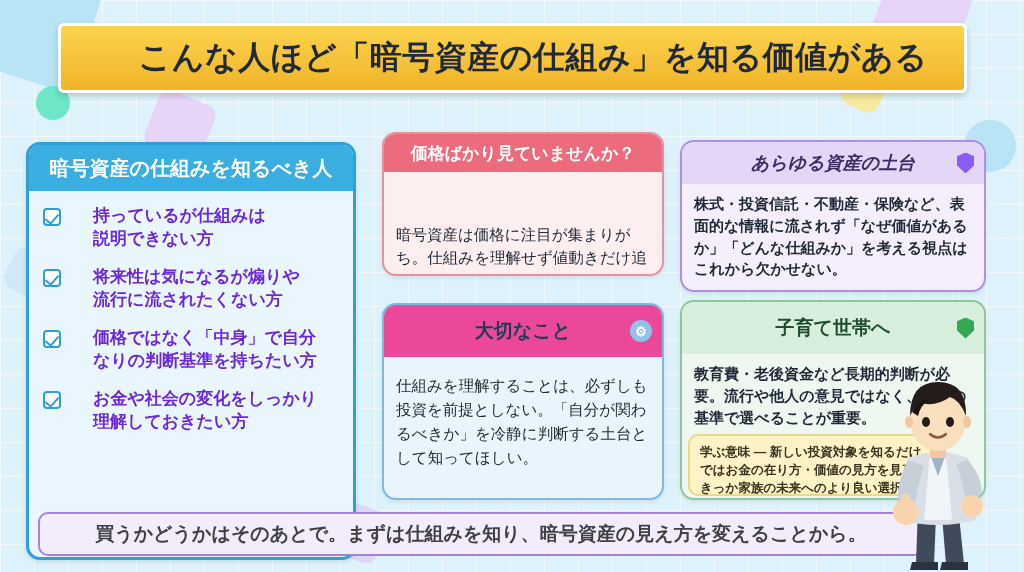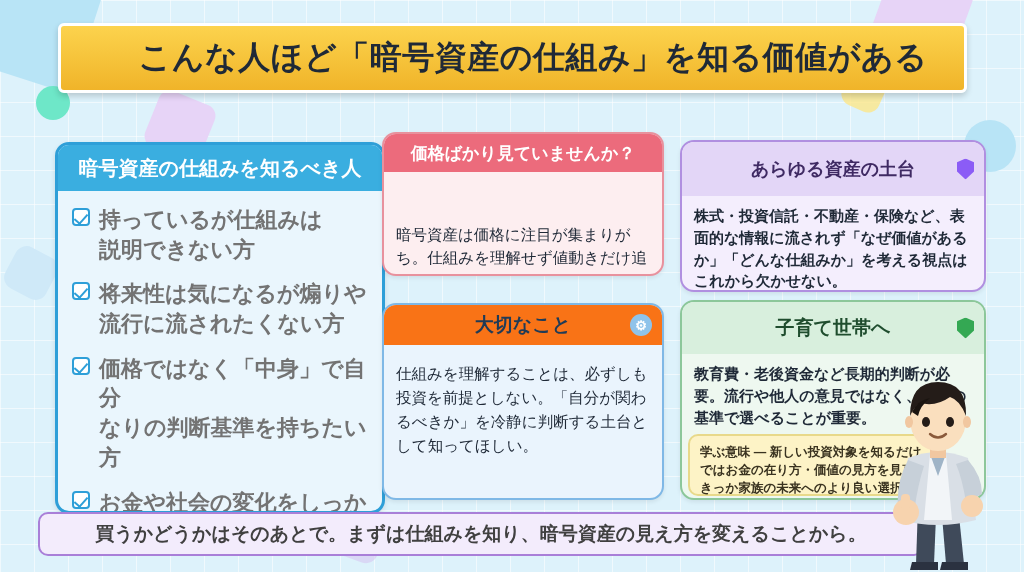--- a/index.html
+++ b/index.html
@@ -51,75 +51,75 @@
   #main { position:absolute; inset:0; z-index:4; }
   .card { position:absolute; border-radius:14px; background:#fff; }
   .card-head {
     font-weight:bold; color:#fff; text-align:center;
     display:flex; align-items:center; justify-content:center; gap:8px;
   }
   .card-body { color:#1f2937; }
 
   
   #card-left {
-    left:55px; top:142px; width:330px; height:372px;
+    left:26px; top:142px; width:330px; height:418px;
     background:#eaf6fd; border:3px solid #2e9fd8;
     box-shadow:0 2px 5px rgba(0,0,0,.10);
     overflow:hidden;
   }
   #card-left .card-head {
     background:#3aaee0; height:46px; font-size:20px;
   }
   .check-list { padding:14px 14px 0 14px; }
   .check-item { display:flex; gap:9px; margin-bottom:15px; }
   .check-box {
     flex:0 0 auto; width:18px; height:18px; margin-top:3px;
     border:2px solid #2e9fd8; border-radius:4px; background:#fff;
     position:relative;
   }
   .check-box:after{
     content:""; position:absolute; left:3px; top:1px;
     width:6px; height:11px; border:solid #2e9fd8;
     border-width:0 2.5px 2.5px 0; transform:rotate(42deg);
   }
-  .check-text { font-size:22px; font-weight:bold; line-height:1.35; color:#737373; }
+  .check-text { font-size:17px; font-weight:bold; line-height:1.35; color:#6d28d9;margin-left:23px; }
 
   
   #card-price {
     left:382px; top:132px; width:282px; height:144px;
     background:#fdeef0; border:2px solid #e8919d;
     box-shadow:0 2px 4px rgba(0,0,0,.08); overflow:hidden;
   }
   #card-price .card-head { background:#ec6b7c; height:38px; font-size:17px; }
   #card-price .card-body { padding:10px 12px; font-size:15.5px; line-height:1.5;margin-top:41px; }
 
   
   #card-important {
     left:382px; top:303px; width:282px; height:197px;
     background:#eaf4fd; border:2px solid #7fb8e6;
     box-shadow:0 2px 4px rgba(0,0,0,.08); overflow:hidden;
   }
   #card-important .card-head {
-    background:#f97316; color:#1f3b57; height:40px; font-size:19px; position:relative;
+    background:#ec4899; color:#1f3b57; height:52px; font-size:19px; position:relative;
   }
   #card-important .card-body { padding:17px 12px; font-size:15.5px; line-height:1.55; }
   .head-badge {
     position:absolute; right:10px; top:50%; transform:translateY(-50%);
     width:22px; height:22px; border-radius:50%;
     background:#8fc3ea; display:flex; align-items:center; justify-content:center;
     color:#fff; font-size:13px;
   }
 
   
   #card-base {
     left:680px; top:140px; width:306px; height:152px;
     background:#f4eefd; border:2px solid #b08fe0;
     box-shadow:0 2px 4px rgba(0,0,0,.08); overflow:hidden;
   }
-  #card-base .card-head { background:#e3d6f7; color:#3f2a63; height:54px; font-size:18px; position:relative;}
+  #card-base .card-head { background:#e3d6f7; color:#3f2a63; height:42px; font-size:18px; position:relative;font-style:italic;}
   #card-base .card-body { padding:9px 12px; font-size:15px; line-height:1.45; font-weight:bold;}
   .shield {
     position:absolute; right:10px; top:50%; transform:translateY(-50%);
     width:17px; height:21px; background:#8b5cf6;
     clip-path:polygon(50% 0,100% 18%,100% 62%,50% 100%,0 62%,0 18%);
   }
   .shield.green { background:#34a853; }
 
   
   #card-family {

